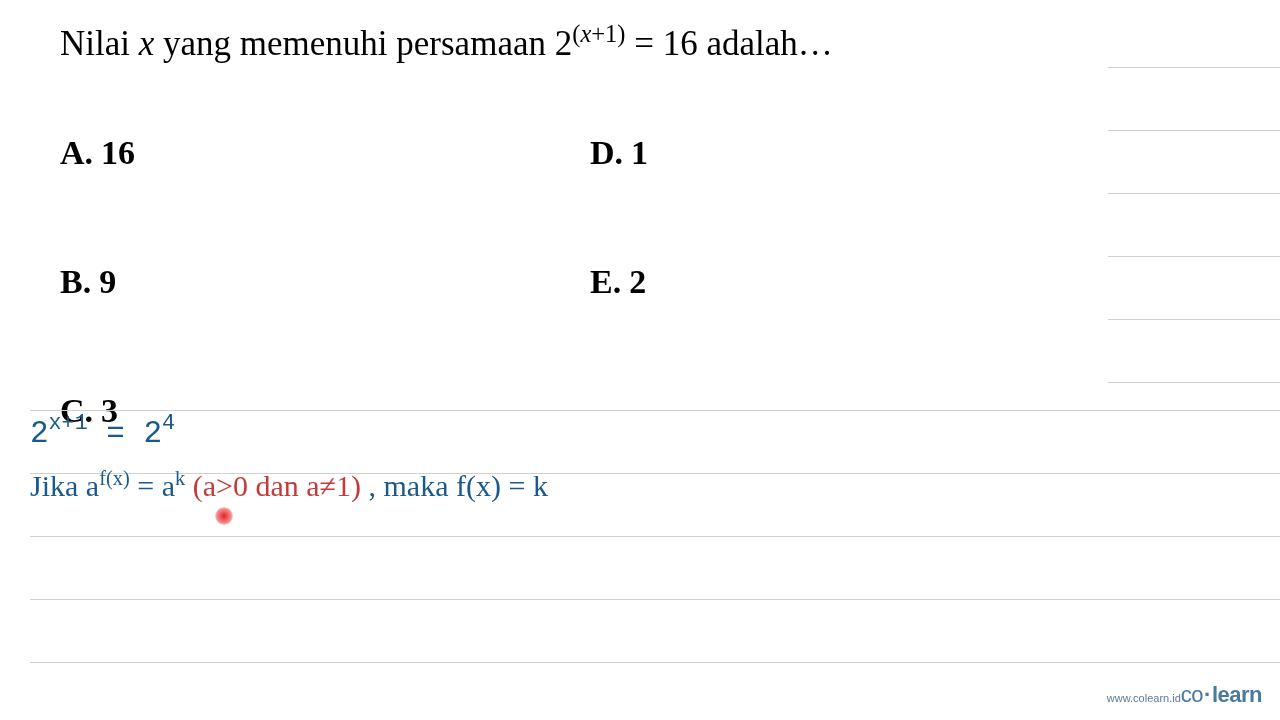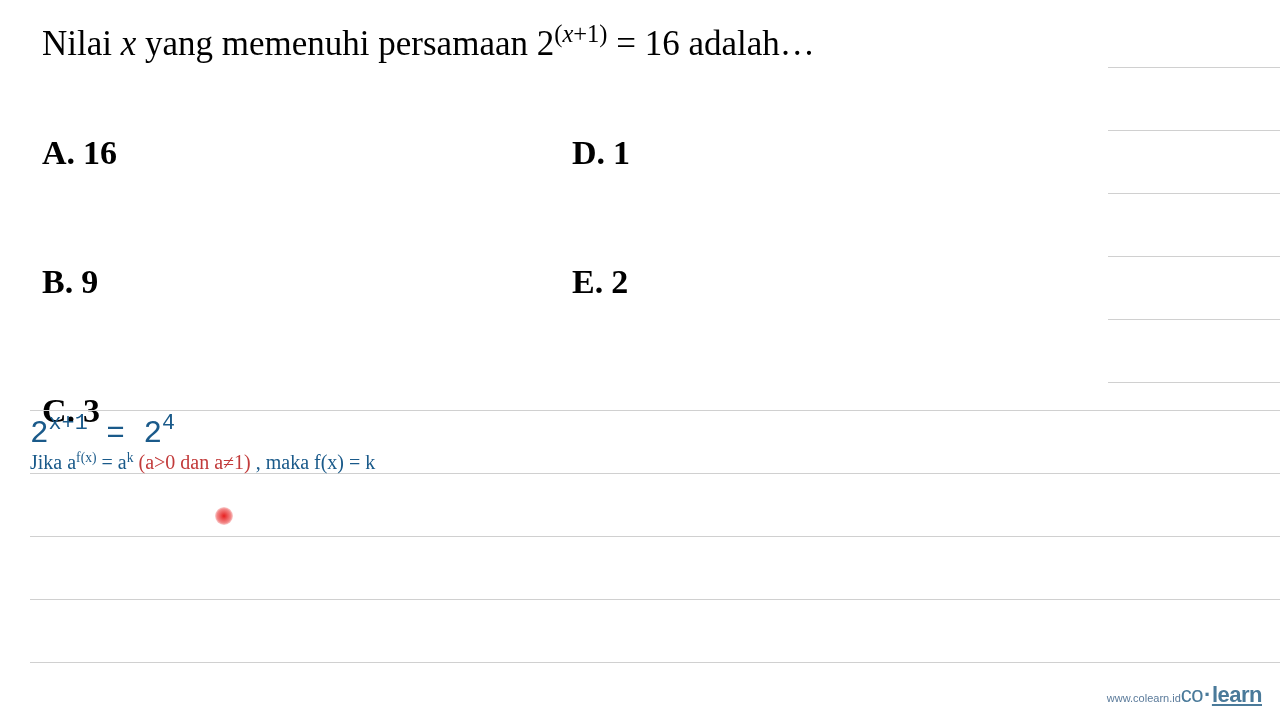--- a/index.html
+++ b/index.html
@@ -9,21 +9,21 @@
     }
     body {
       width: 1280px;
       height: 720px;
       background: #ffffff;
       font-family: 'Times New Roman', serif;
       position: relative;
       overflow: hidden;
     }
     .content {
-      padding: 18px 40px 0 42px;
+      padding: 18px 40px 0 60px;
     }
     .question-text {
       font-size: 35px;
       color: #000;
       font-weight: normal;
       line-height: 1.3;
     }
     .question-text .italic {
       font-style: italic;
     }
@@ -67,21 +67,22 @@
       color: #1a5a8a;
       font-size: 31px;
       font-family: Liberation Mono, monospace;
     }
     .line1 .sup {
       font-size: 0.7em;
       position: relative;
       top: -0.6em;
     }
     .line2 {
-      font-size: 20px;
+      margin-top: 18px;
+      font-size: 30px;
       color: #1a5a8a;
       text-align: center;
     }
     .line2 .red {
       color: #c23a3a;
     }
     .line2 .sup {
       font-size: 0.68em;
       position: relative;
       top: -0.55em;
@@ -136,21 +137,20 @@
     }
     .footer-logo {
       font-size: 22px;
       color: #4a7a9a;
       font-family: Arial, sans-serif;
       font-weight: normal;
       letter-spacing: -0.5px;
     }
     .footer-logo .bold {
       font-weight: bold;
-      text-decoration: underline;
     }
     .footer-logo .dot {
       font-weight: bold;
       margin: 0 1px;
     }
   </style>
 </head>
 <body>
 
 <div class="ruled-lines">

